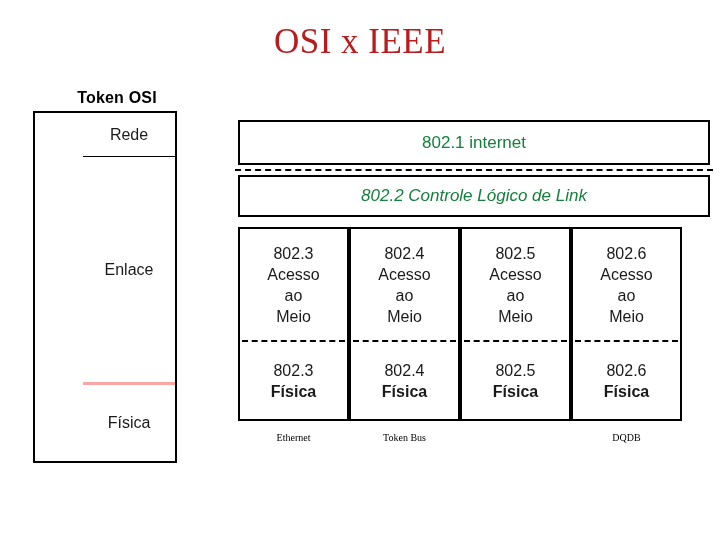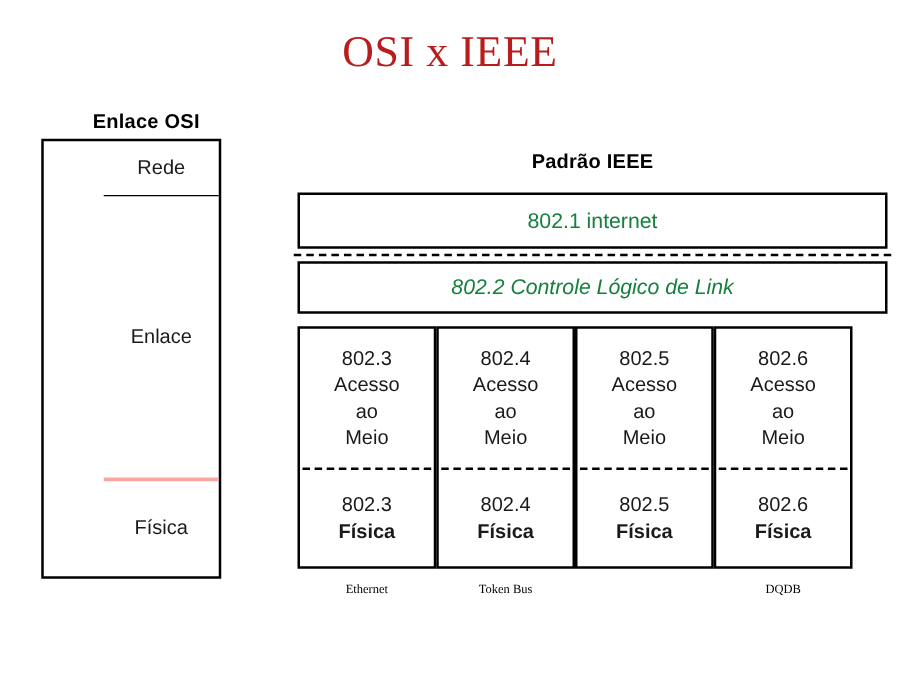--- a/index.html
+++ b/index.html
@@ -156,39 +156,38 @@
     color: #000;
   }
 </style>
 </head>
 <body>
 
 <div id="slide-title">OSI x IEEE</div>
 
 <div id="osi-panel">
 
-  <div id="osi-heading">Enlace OSI</div>
+  <div id="osi-heading">Token OSI</div>
 
   <div id="osi-stack">
     <div class="osi-layer rede">
       <span>Rede</span>
     </div>
     <div class="osi-layer enlace">
       <span>Enlace</span>
     </div>
     <div class="osi-layer fisica">
       <span>Física</span>
     </div>
   </div>
 
 </div>
 
 <div id="ieee-panel">
 
-  <div id="ieee-heading">Padrão IEEE</div>
 
   <div id="internet-box" class="ieee-wide-box">
     <span>802.1 internet</span>
   </div>
 
   <div id="ieee-dotted-sep"></div>
 
   <div id="llc-box" class="ieee-wide-box">
     <span>802.2 Controle Lógico de Link</span>
   </div>

